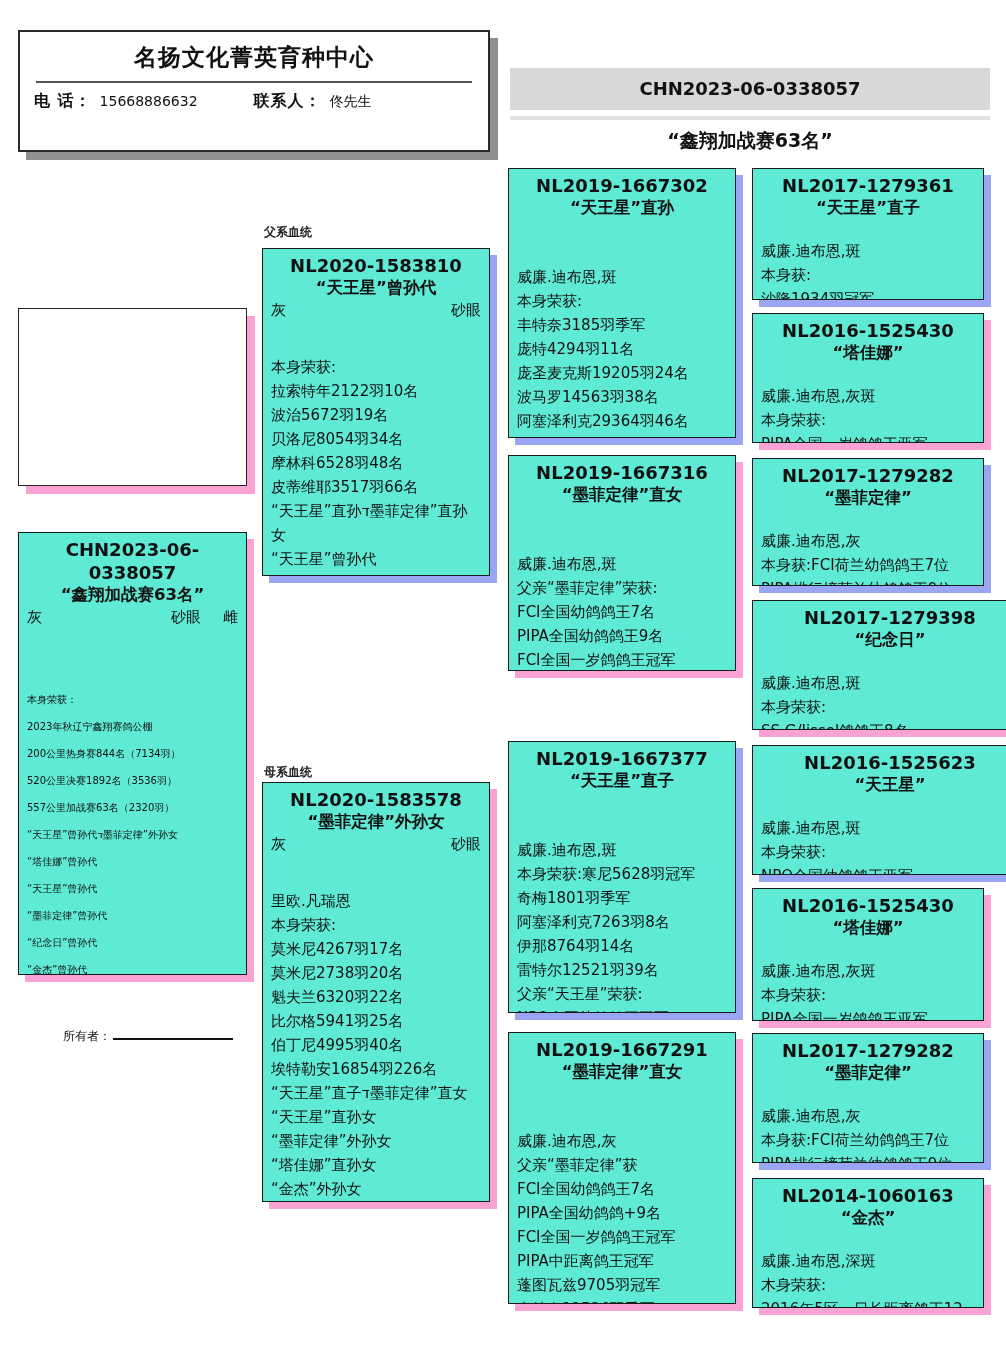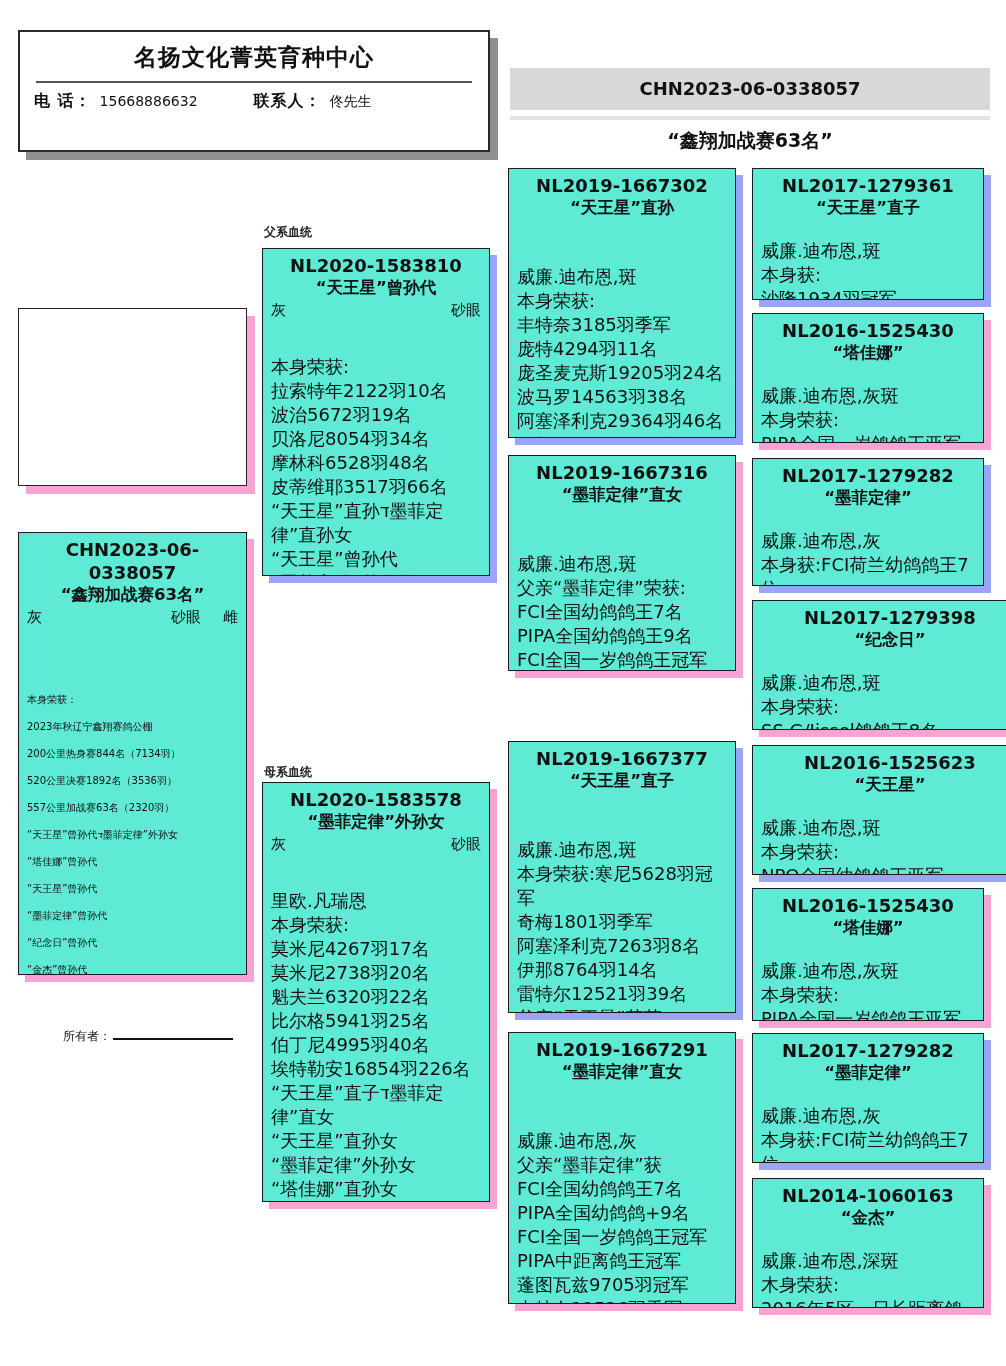--- a/index.html
+++ b/index.html
@@ -46,21 +46,21 @@
   .pbox{
     position:absolute; background:#5eead4; border:1.5px solid #1a1a1a;
     padding:3px 8px; overflow:hidden;
   }
   .pbox.blue{ box-shadow:7px 7px 0 #9ba5f5; }
   .pbox.pink{ box-shadow:7px 7px 0 #f9a3d5; }
   .pb-ring{ text-align:center; font-weight:bold; font-size:18px; line-height:23px; padding-top:2px;}
   .pb-name{ text-align:center; font-weight:bold; font-size:16.5px; line-height:22px;}
   .pb-info{ display:flex; justify-content:space-between; font-size:15px; line-height:22px; }
   .pb-info .sex-group span{ margin-left:22px; }
-  .pb-body{ font-size:18px; line-height:24px; white-space:pre-line; word-break:break-all; }
+  .pb-body{ font-size:15px; line-height:24px; white-space:pre-line; word-break:break-all; }
   .gap-sm{ margin-top:20px; }
   .gap-md{ margin-top:34px; }
   .gap-lg{ margin-top:46px; }
   .gap-xl{ margin-top:58px; }
   .subject-box .pb-body{ font-size:10px; line-height:27px; }
 
   
   .bl-label{ position:absolute; font-size:12px; font-weight:bold; color:#222; }
 
   

